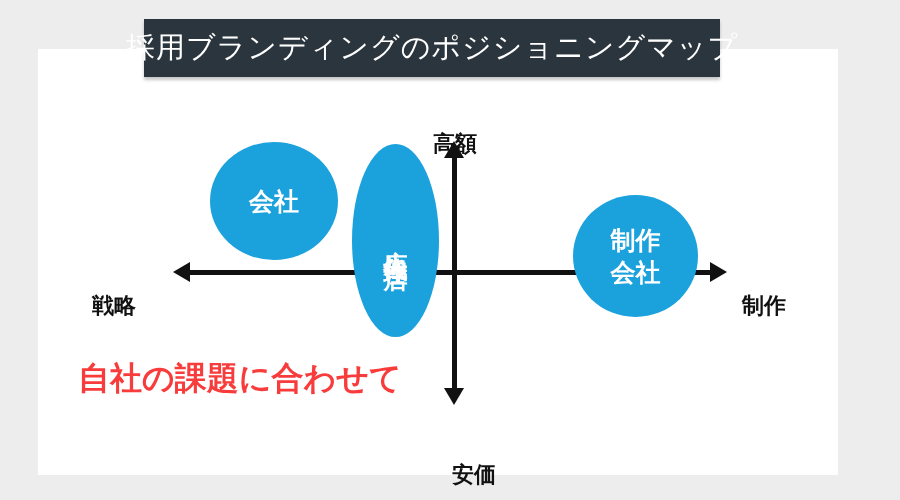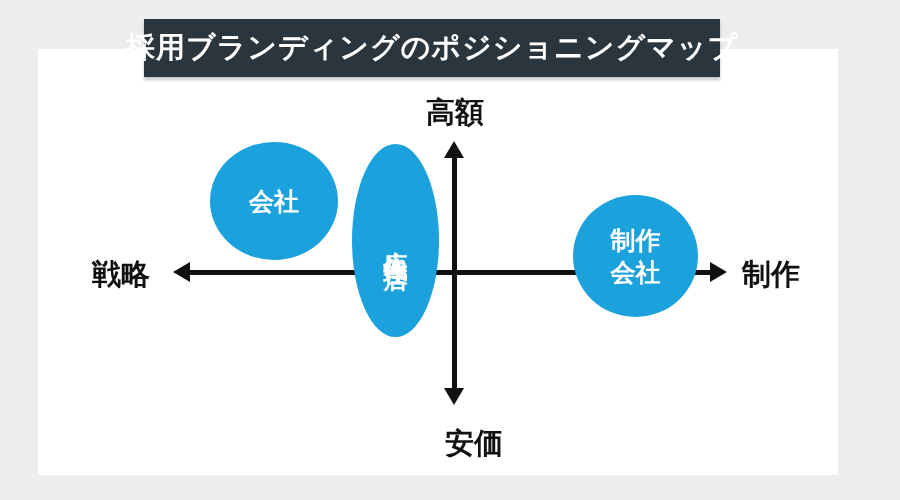--- a/index.html
+++ b/index.html
@@ -28,21 +28,21 @@
     left: 144px;
     top: 19px;
     width: 576px;
     height: 58px;
     background: var(--title-bg, #2b353d);
     color: var(--title-text, #ffffff);
     display: flex;
     align-items: center;
     justify-content: center;
     font-size: 29px;
-    font-weight: bold;
+    font-weight: normal;
     letter-spacing: 1px;
     box-shadow: 0 3px 3px rgba(0,0,0,0.22);
     z-index: 6;
     white-space: nowrap;
   }
   
   .axis, .arrowhead, .axis-label { position: absolute; }
   .x-axis-line {
     left: 186px; top: 270px;
     width: 528px; height: 5px;
@@ -75,24 +75,25 @@
     border-bottom: 17px solid var(--axis, #111111);
   }
   .arrow-down {
     left: 444px; top: 388px;
     border-left: 10px solid transparent;
     border-right: 10px solid transparent;
     border-top: 17px solid var(--axis, #111111);
   }
   .axis-label {
     color: var(--axis-label-text, #111111);
-    font-size: 29px;
+    font-size: 22px;
     font-weight: bold;
     z-index: 3;
     white-space: nowrap;
+    margin-top: 36px;
   }
   .axis-label-top    { left: 455px; top: 93px;  transform: translateX(-50%); }
   .axis-label-bottom { left: 474px; top: 424px; transform: translateX(-50%); }
   .axis-label-left   { left: 92px; top: 255px; }
   .axis-label-right  { left: 742px; top: 255px; }
   
   .bubble {
     position: absolute;
     border-radius: 50%;
     background: var(--bubble-fill, #1ba1dc);
@@ -166,13 +167,14 @@
 <div class="bubble bubble-adagency">
   <span class="vertical-text">広告代理店</span>
 </div>
 
 <div class="bubble bubble-production">
   <span>制作</span>
   <span>会社</span>
 </div>
 
 <div class="annotation">
+  <div>自社の課題に合わせて</div>
 </div>
 
 </body></html>

